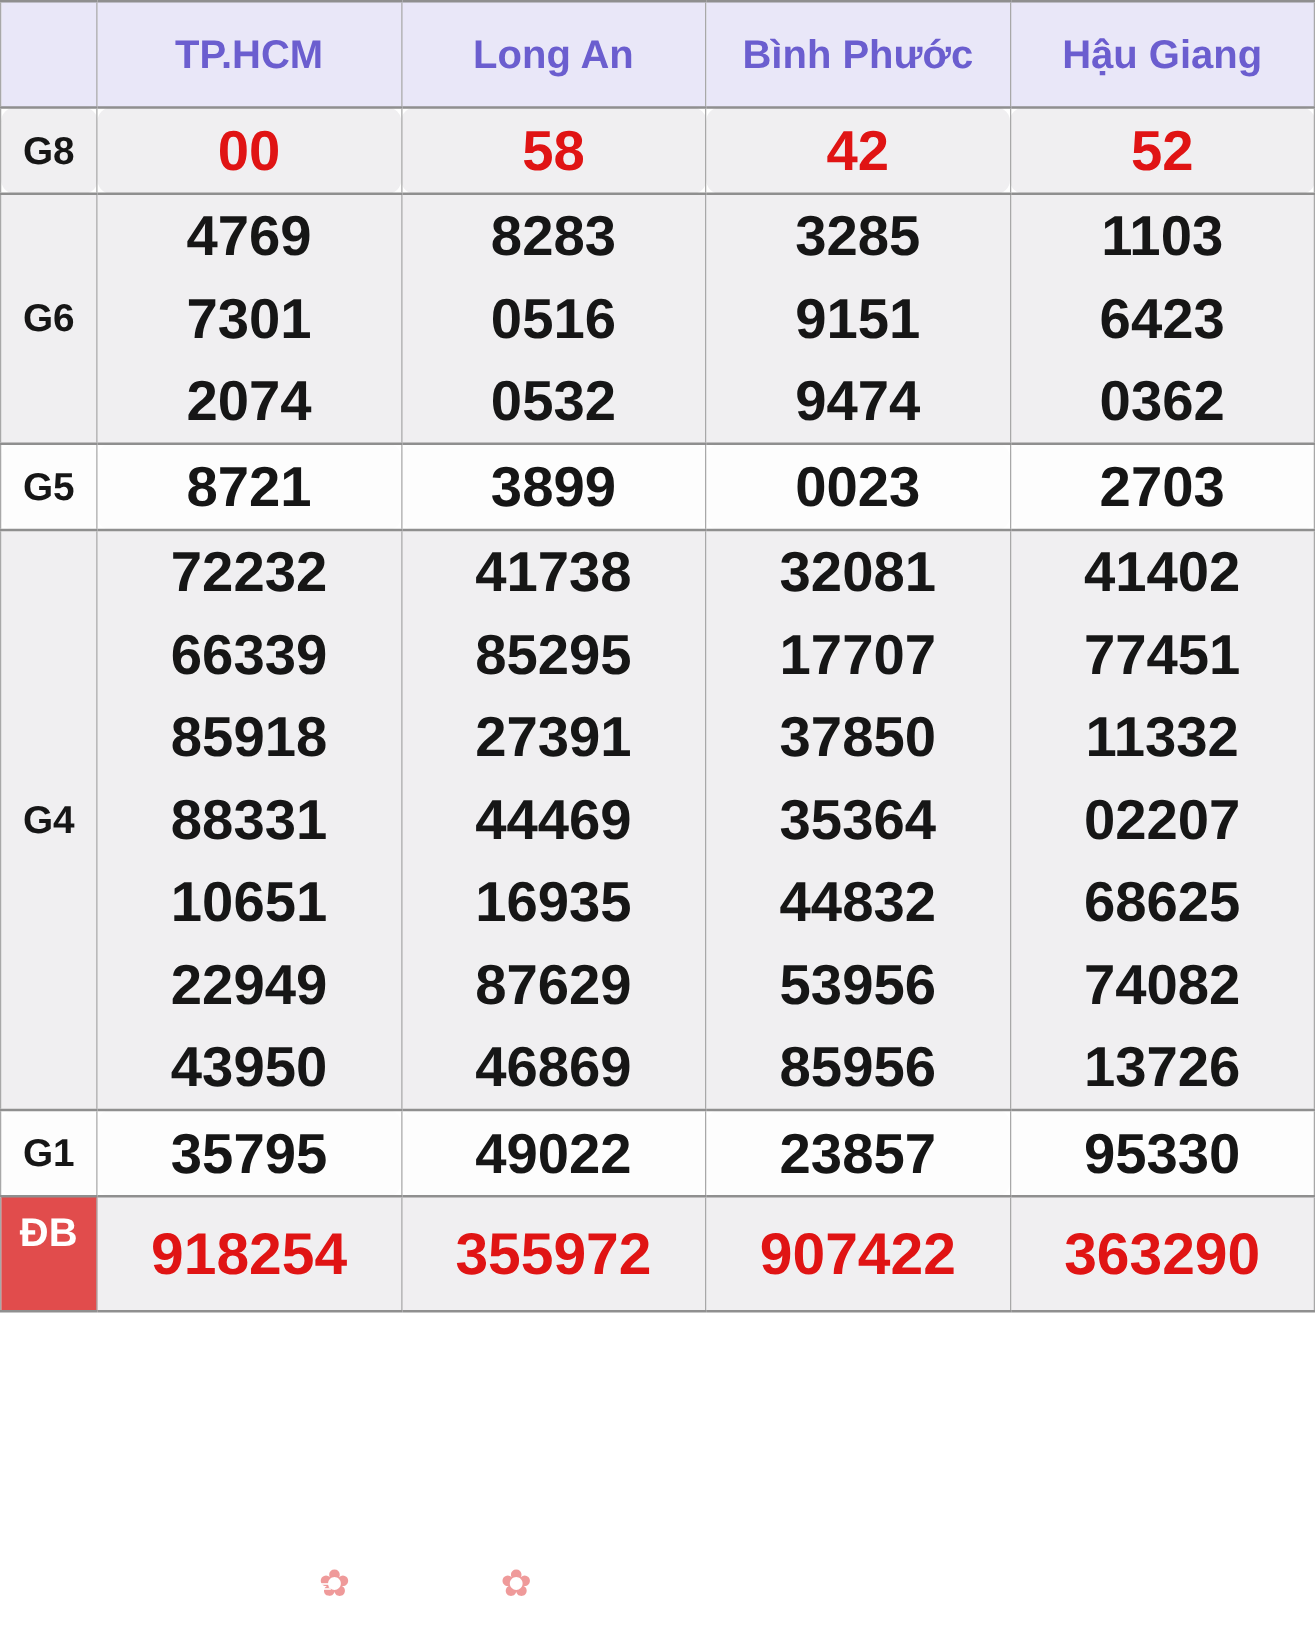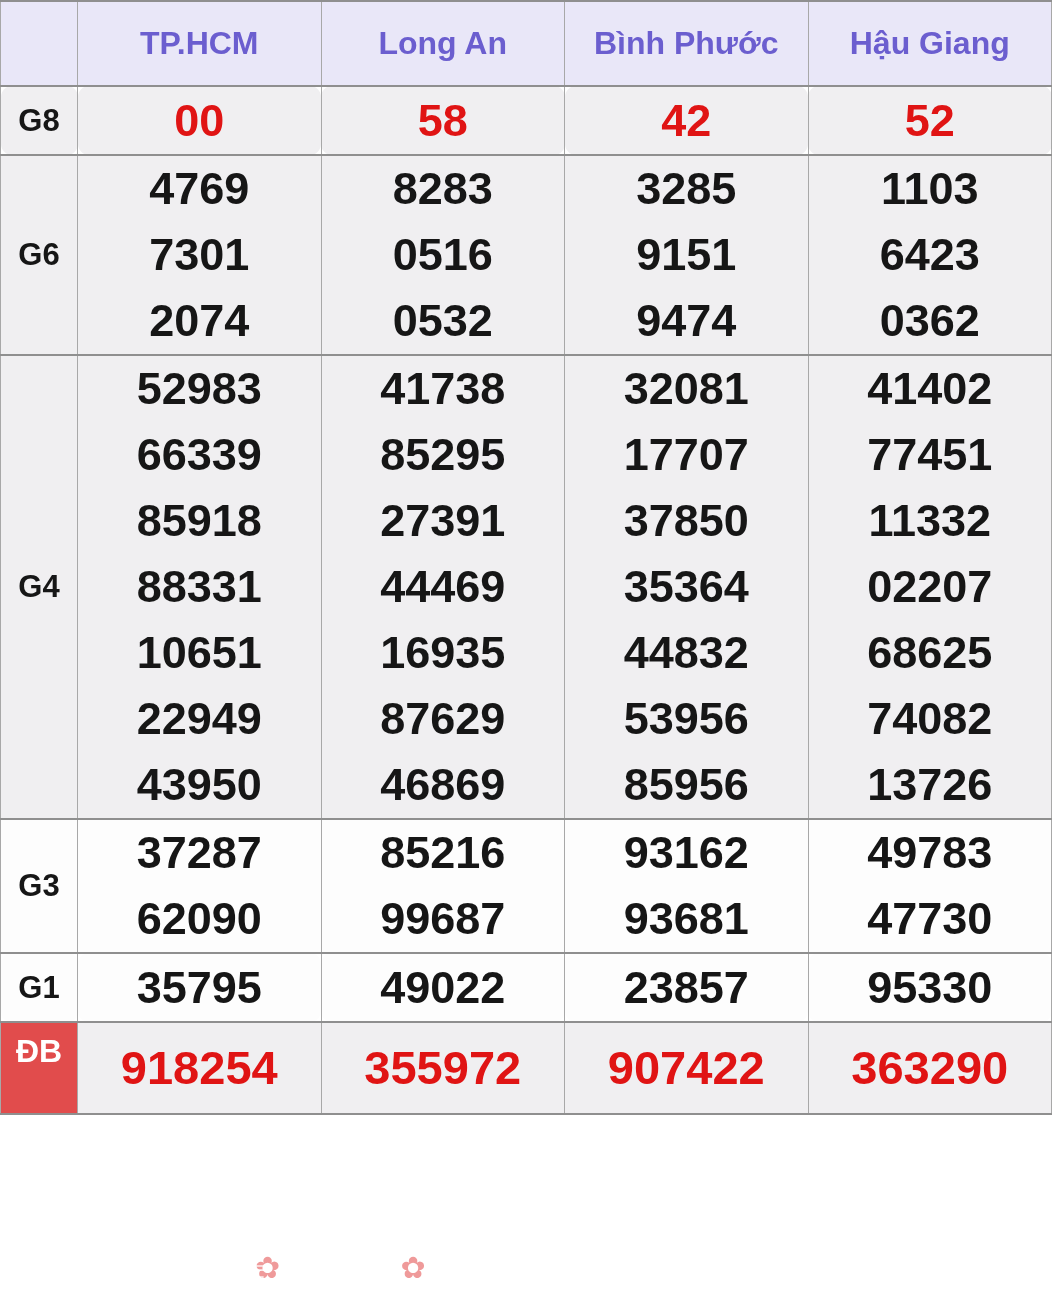--- a/index.html
+++ b/index.html
@@ -111,24 +111,39 @@
           <span class="num">3285</span>
           <span class="num">9151</span>
           <span class="num">9474</span>
         </td>
         <td>
           <span class="num">1103</span>
           <span class="num">6423</span>
           <span class="num">0362</span>
         </td>
       </tr>
+      <tr class="band-white single">
+        <td class="row-label">G5</td>
+        <td>
+          <span class="num">8721</span>
+        </td>
+        <td>
+          <span class="num">3899</span>
+        </td>
+        <td>
+          <span class="num">0023</span>
+        </td>
+        <td>
+          <span class="num">2703</span>
+        </td>
+      </tr>
       <tr class="band-gray">
         <td class="row-label">G4</td>
         <td>
-          <span class="num">52983</span>
+          <span class="num">72232</span>
           <span class="num">66339</span>
           <span class="num">85918</span>
           <span class="num">88331</span>
           <span class="num">10651</span>
           <span class="num">22949</span>
           <span class="num">43950</span>
         </td>
         <td>
           <span class="num">41738</span>
           <span class="num">85295</span>
@@ -150,39 +165,20 @@
         <td>
           <span class="num">41402</span>
           <span class="num">77451</span>
           <span class="num">11332</span>
           <span class="num">02207</span>
           <span class="num">68625</span>
           <span class="num">74082</span>
           <span class="num">13726</span>
         </td>
       </tr>
-      <tr class="band-white">
-        <td class="row-label">G3</td>
-        <td>
-          <span class="num">37287</span>
-          <span class="num">62090</span>
-        </td>
-        <td>
-          <span class="num">85216</span>
-          <span class="num">99687</span>
-        </td>
-        <td>
-          <span class="num">93162</span>
-          <span class="num">93681</span>
-        </td>
-        <td>
-          <span class="num">49783</span>
-          <span class="num">47730</span>
-        </td>
-      </tr>
       <tr class="band-white single">
         <td class="row-label">G1</td>
         <td>
           <span class="num">35795</span>
         </td>
         <td>
           <span class="num">49022</span>
         </td>
         <td>
           <span class="num">23857</span>

